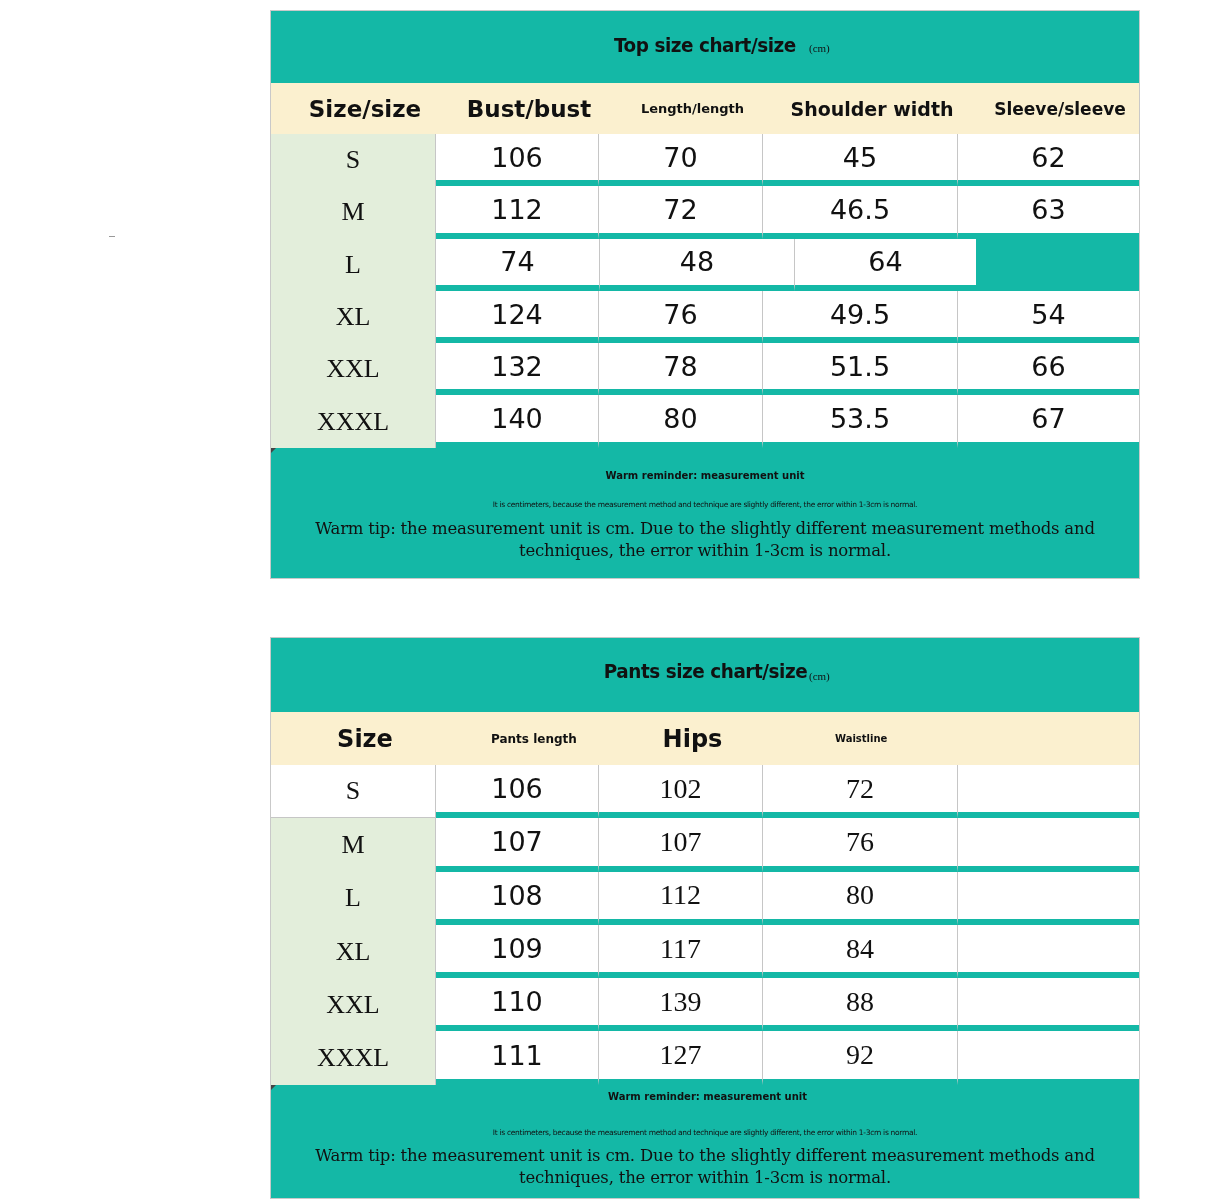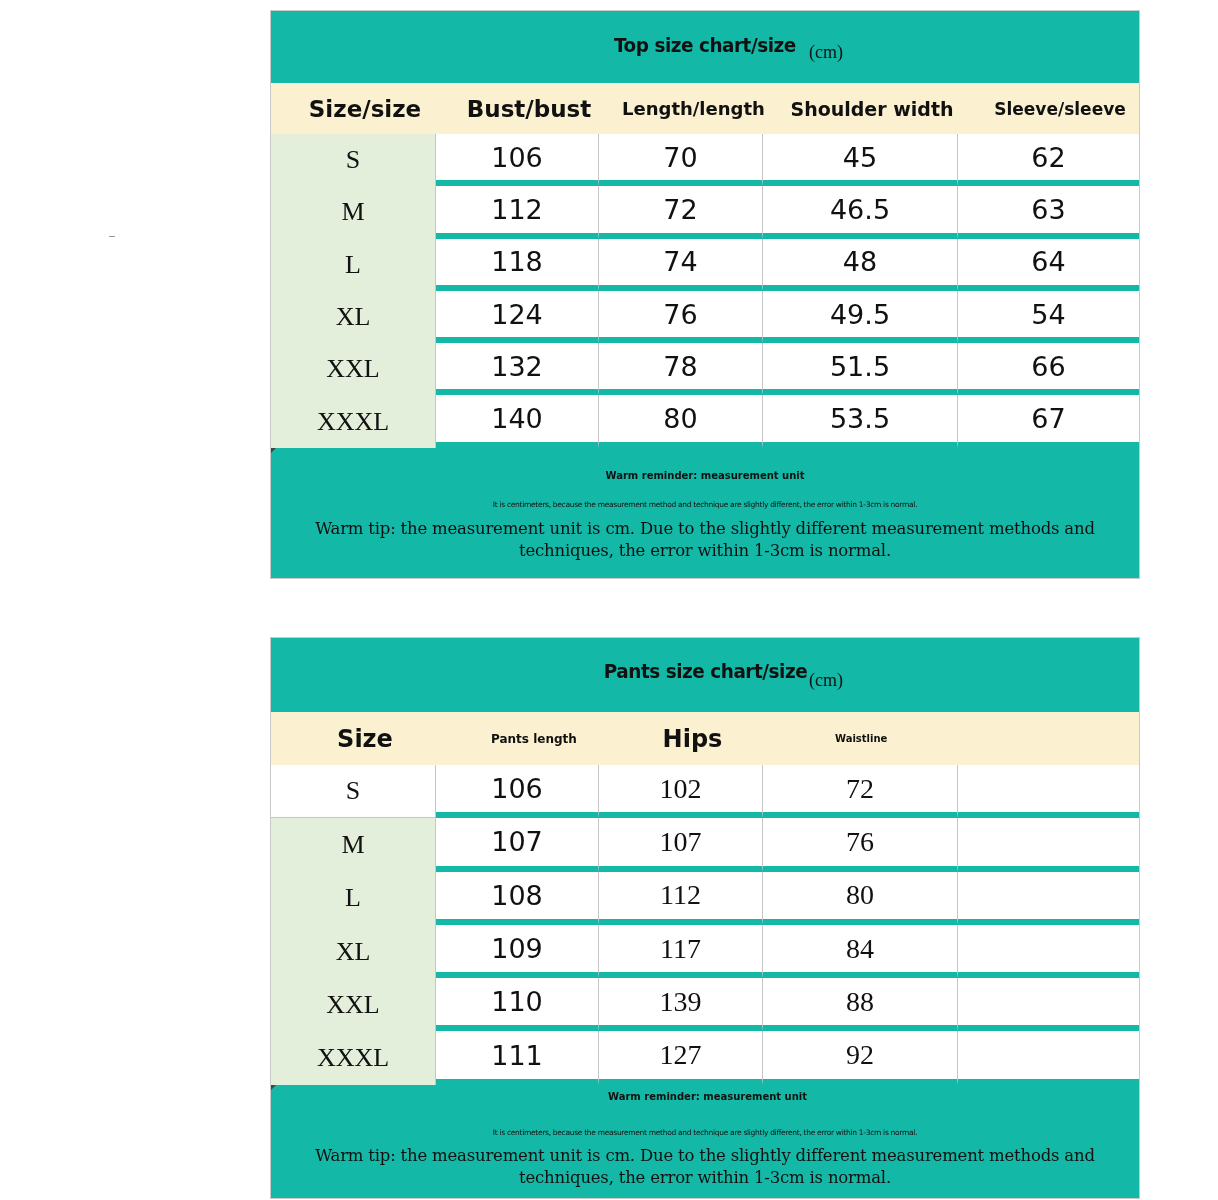--- a/index.html
+++ b/index.html
@@ -3,21 +3,21 @@
 <meta charset="utf-8">
 <style>
   html, body { margin: 0; padding: 0; background: #ffffff; }
   body { width: 1218px; height: 1200px; position: relative; overflow: hidden; font-family: "DejaVu Sans", sans-serif; color: #111; }
   .chart { position: absolute; left: 270px; width: 870px; border: 1px solid #c9c9c9; box-sizing: border-box; background: #14b8a6; }
   .chart.top { top: 10px; height: 569px; }
   .chart.pants { top: 637px; height: 562px; }
   .title-row { position: relative; height: 72px; text-align: center; }
   .title-row .t { position: absolute; top: 22px; left: 0; right: 0; font-weight: bold; font-size: 20px; font-family: "DejaVu Sans", sans-serif; letter-spacing: -0.5px; }
   .title-row .t span.main { display: inline-block; transform: scaleX(0.92); }
-  .title-row .unit { position: absolute; top: 31px; left: 538px; font-family: "Liberation Serif", serif; font-size: 18px; }
+  .title-row .unit { position: absolute; top: 31px; left: 538px; font-family: "Liberation Serif", serif; font-size: 11px; }
   .chart.pants .title-row { height: 74px; }
   .chart.pants .title-row .t { top: 21px; }
   .chart.pants .title-row .unit { top: 32px; }
   .head-row { display: flex; height: 51px; background: #fbf0cf; align-items: center; }
   .chart.pants .head-row { height: 53px; }
   .hcell { font-weight: bold; text-align: center; box-sizing: border-box; padding-left: 23px; }
   .c0 { width: 165px; } .c1 { width: 163px; } .c2 { width: 164px; } .c3 { width: 195px; } .c4 { width: 181px; }
   .body-row { display: flex; height: 52.3px; }
   .chart.pants .body-row { height: 53.3px; }
   .cell { box-sizing: border-box; border-right: 1px solid #c6c6c6; border-bottom: 6px solid #14b8a6; display: flex; align-items: center; justify-content: center; font-size: 27px; font-family: "DejaVu Sans", sans-serif; background: #fff; }
@@ -32,21 +32,21 @@
   .note-tiny { font-size: 7.5px; letter-spacing: -0.3px; }
   .note-serif { font-family: "DejaVu Serif", serif; font-size: 16.5px; line-height: 22px; letter-spacing: -0.2px; }
   .chart.top .note-small { position: absolute; top: 22px; left: 0; right: 0; }
   .chart.top .note-tiny { position: absolute; top: 52px; left: 0; right: 0; }
   .chart.top .note-serif { position: absolute; top: 70px; left: 8px; right: 8px; }
   .chart.pants .note-small { position: absolute; top: 4px; left: 337px; width: 210px; text-align: left; line-height: 15px; }
   .chart.pants .note-tiny { position: absolute; top: 43px; left: 0; right: 0; }
   .chart.pants .note-serif { position: absolute; top: 60px; left: 8px; right: 8px; }
   .h-sizesize { font-size: 23px; }
   .h-bust { font-size: 23px; }
-  .h-len { font-size: 18px; }
+  .h-len { font-size: 13px; }
   .h-shoulder { font-size: 19px; }
   .h-sleeve { font-size: 17px; }
   .h-psize { font-size: 24px; }
   .h-plen { font-size: 12px; text-align: left; padding-left: 55px; line-height: 18px; }
   .h-hips { font-size: 24px; }
   .h-waist { font-size: 10px; text-align: left; padding-left: 72px; }
   .corner-mark { position: absolute; width: 0; height: 0; border-top: 5px solid #444; border-right: 5px solid transparent; left: 0; top: 0; }
   .stray-dot { position: absolute; left: 109px; top: 236px; width: 6px; height: 1px; background: #999; }
 </style>
 </head>
@@ -76,21 +76,20 @@
   </div>
   <div class="body-row">
     <div class="cell c0 size">M</div>
     <div class="cell c1">112</div>
     <div class="cell c2">72</div>
     <div class="cell c3">46.5</div>
     <div class="cell c4">63</div>
   </div>
   <div class="body-row">
     <div class="cell c0 size">L</div>
-    <div class="cell c1">118</div>
     <div class="cell c2">74</div>
     <div class="cell c3">48</div>
     <div class="cell c4">64</div>
   </div>
   <div class="body-row">
     <div class="cell c0 size">XL</div>
     <div class="cell c1">124</div>
     <div class="cell c2">76</div>
     <div class="cell c3">49.5</div>
     <div class="cell c4">54</div>

